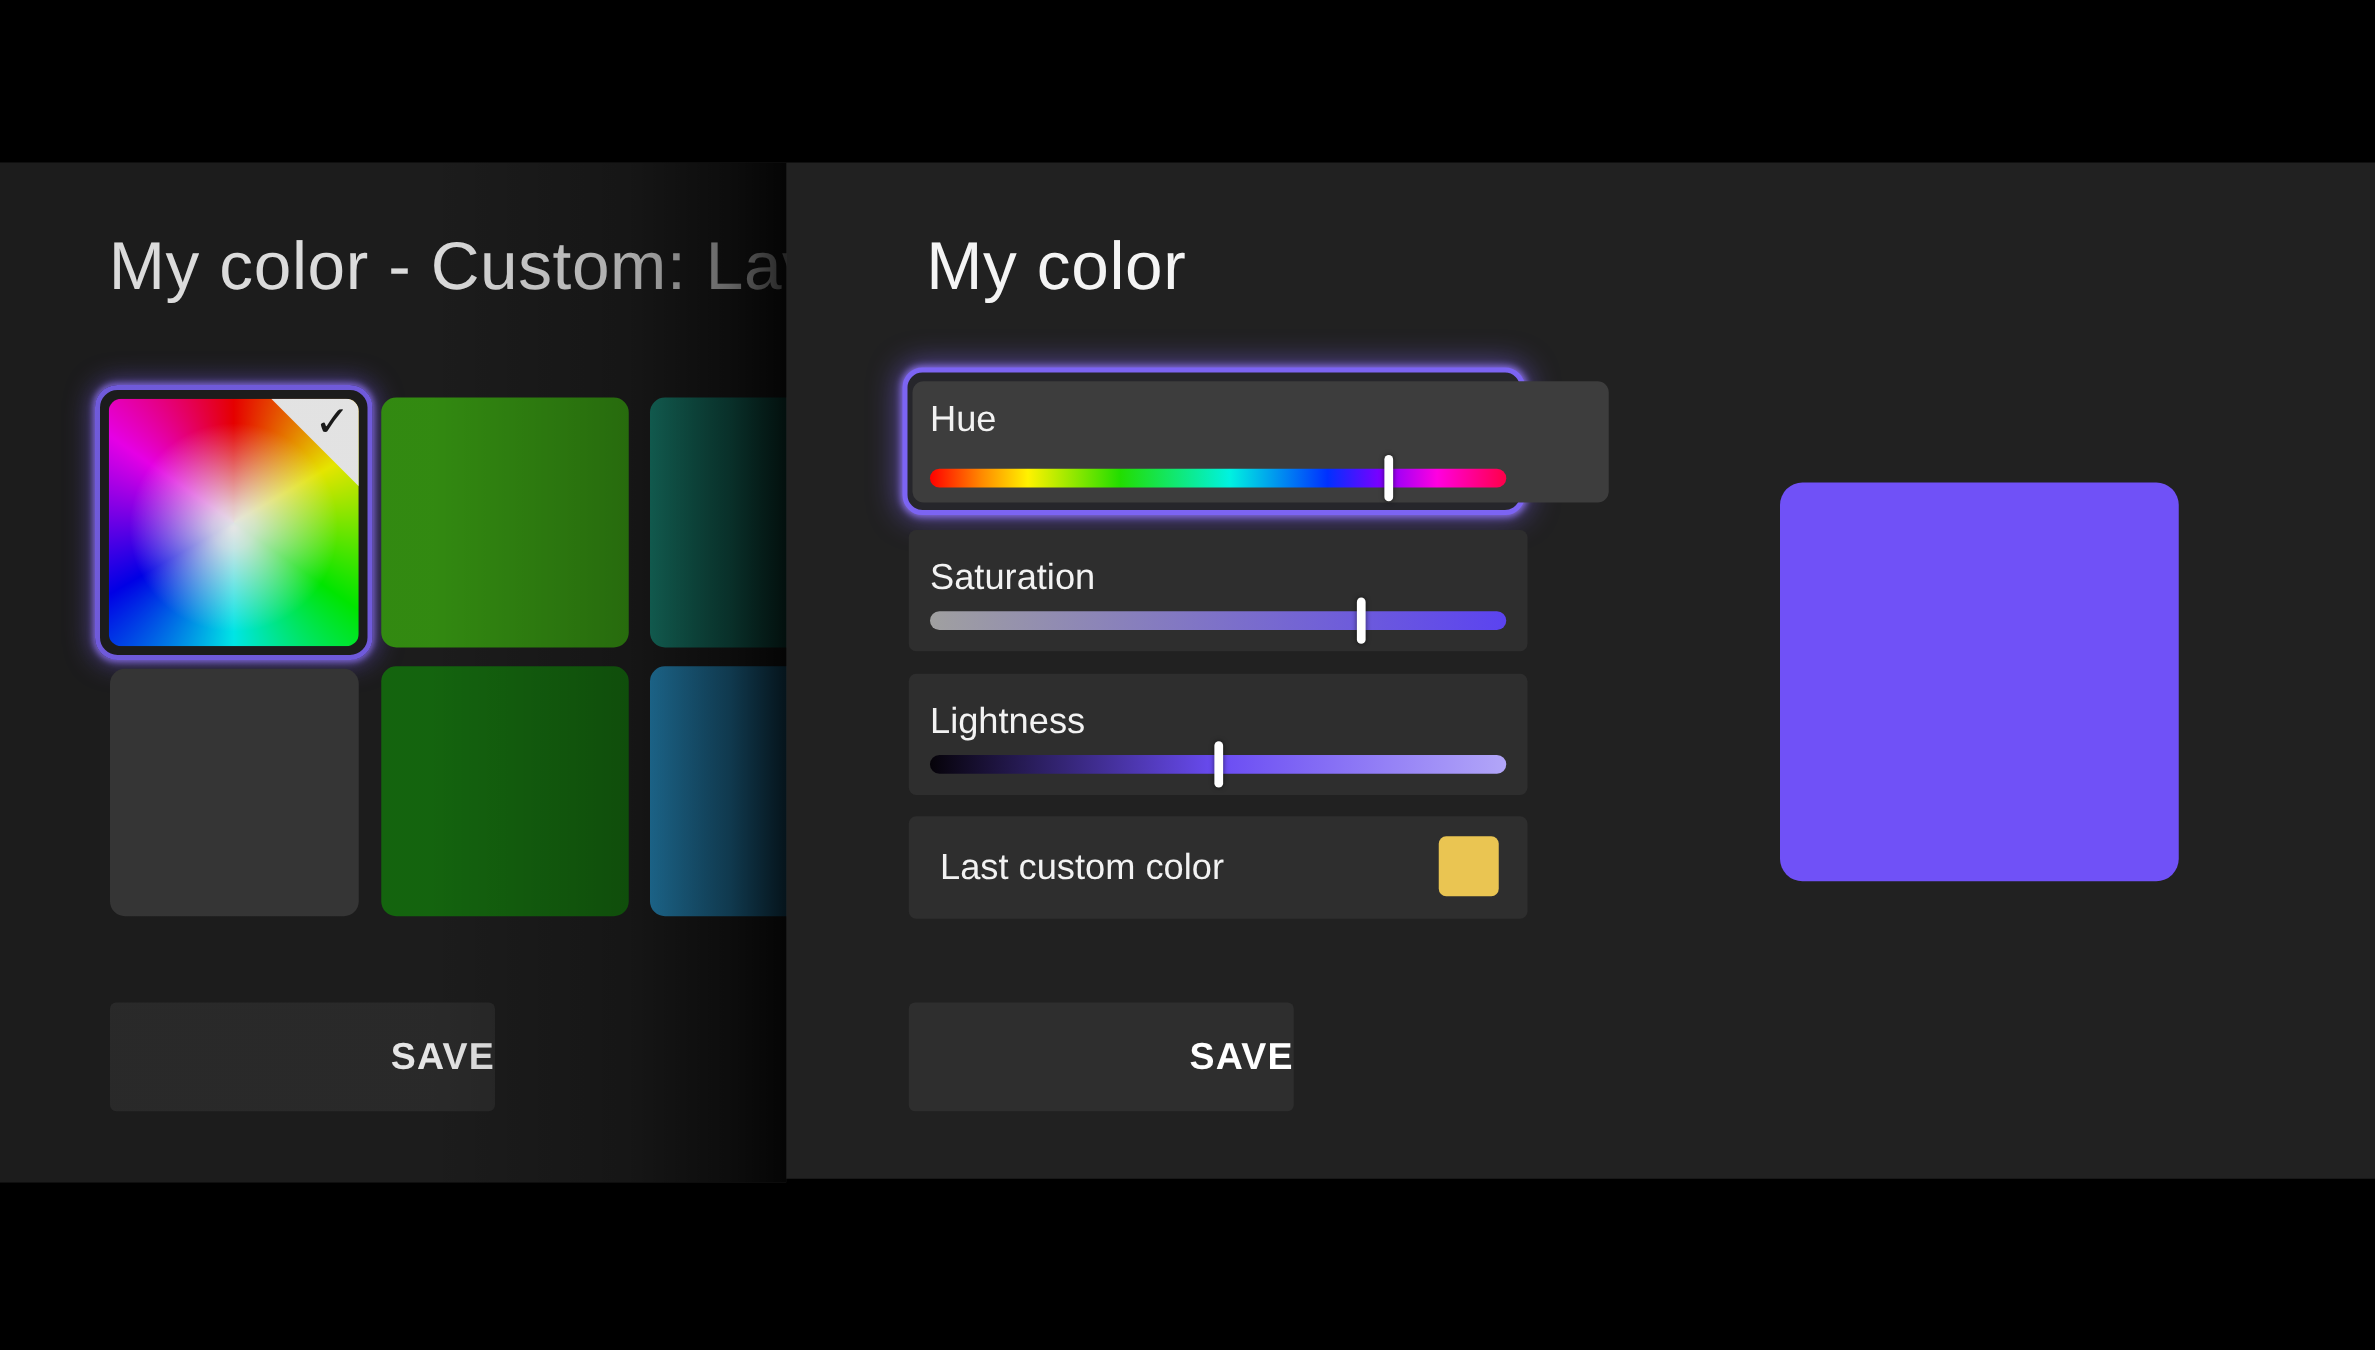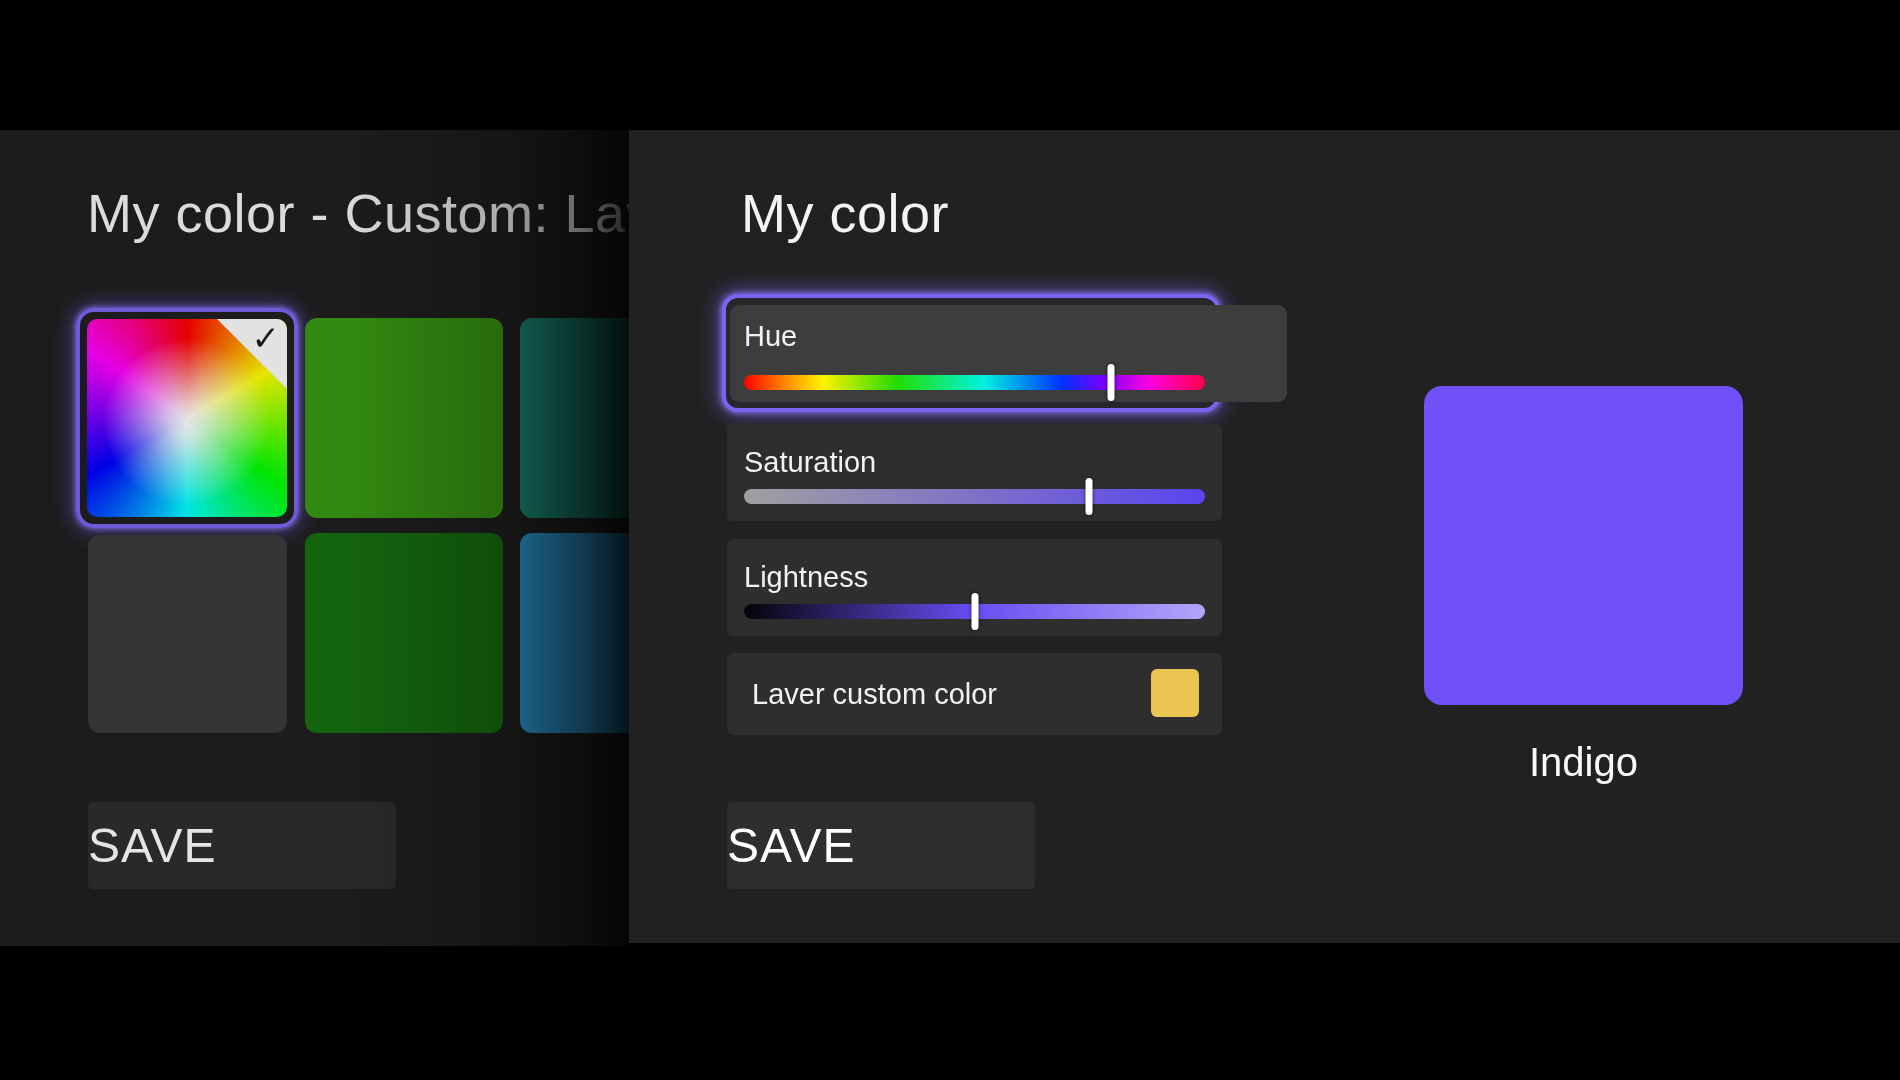--- a/index.html
+++ b/index.html
@@ -57,21 +57,21 @@
             background:linear-gradient(to right,#1B8C79,#0B4A40); }
   .tile-4 { left:88px;  top:405px; width:199px; height:198px; }
   .tile-5 { left:305px; top:403px; width:198px; height:200px; }
   .tile-6 { left:520px; top:403px; width:200px; height:200px;
             background:linear-gradient(to right,#2B9AD2,#1E729E); }
 
   
   .save-btn {
     position:absolute; width:308px; height:87px; background:#2E2E2E;
     border:none; border-radius:5px; color:#FFF; font-family:inherit;
-    font-size:48px; font-weight:400; letter-spacing:1px; text-align:left;
+    font-size:30px; font-weight:700; letter-spacing:1px; text-align:right;
     line-height:87px; cursor:pointer;
   }
   .panel-left  .save-btn { left:88px; top:672px; }
   .panel-right .save-btn { left:98px; top:672px; }
 
   
   .card {
     position:absolute; left:98px; width:495px; background:#2E2E2E; border-radius:6px;
   }
   .card-label { position:absolute; left:17px; top:22px; font-size:29px; color:#F2F2F2; }
@@ -160,23 +160,22 @@
     </div>
 
     <div class="card card-light">
       <div class="card-label">Lightness</div>
       <div class="track track-light">
         <div class="thumb" style="left: 50%;"></div>
       </div>
     </div>
 
     <div class="card card-lastcustom">
-      <div class="lastcustom-label">Laver custom color</div>
+      <div class="lastcustom-label">Last custom color</div>
       <div class="lastcustom-swatch" style="background-color: rgb(234, 197, 82);"></div>
     </div>
 
     <button class="save-btn">SAVE</button>
 
     <div class="preview-swatch" style="background-color: rgb(112, 81, 247);"></div>
-    <div class="preview-label">Indigo</div>
   </div>
 
 </div>
 
 </body></html>

